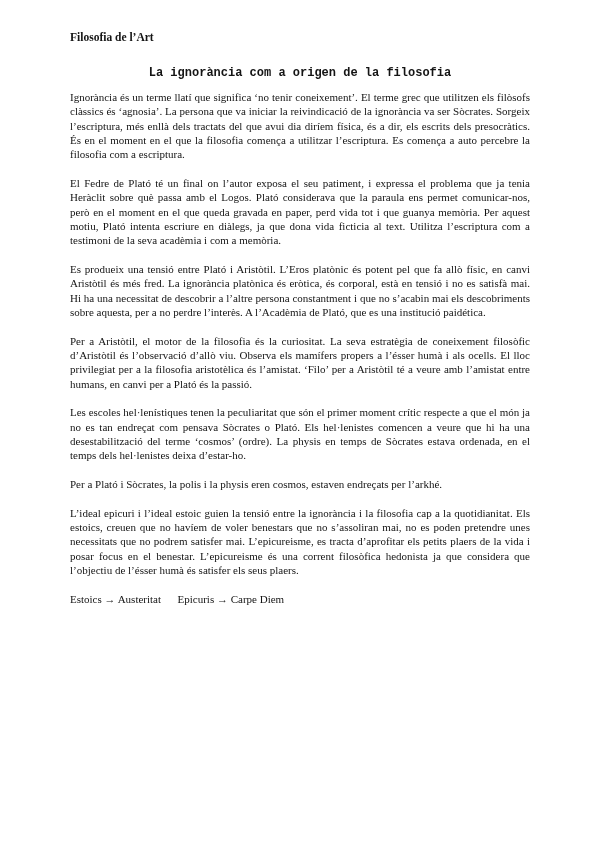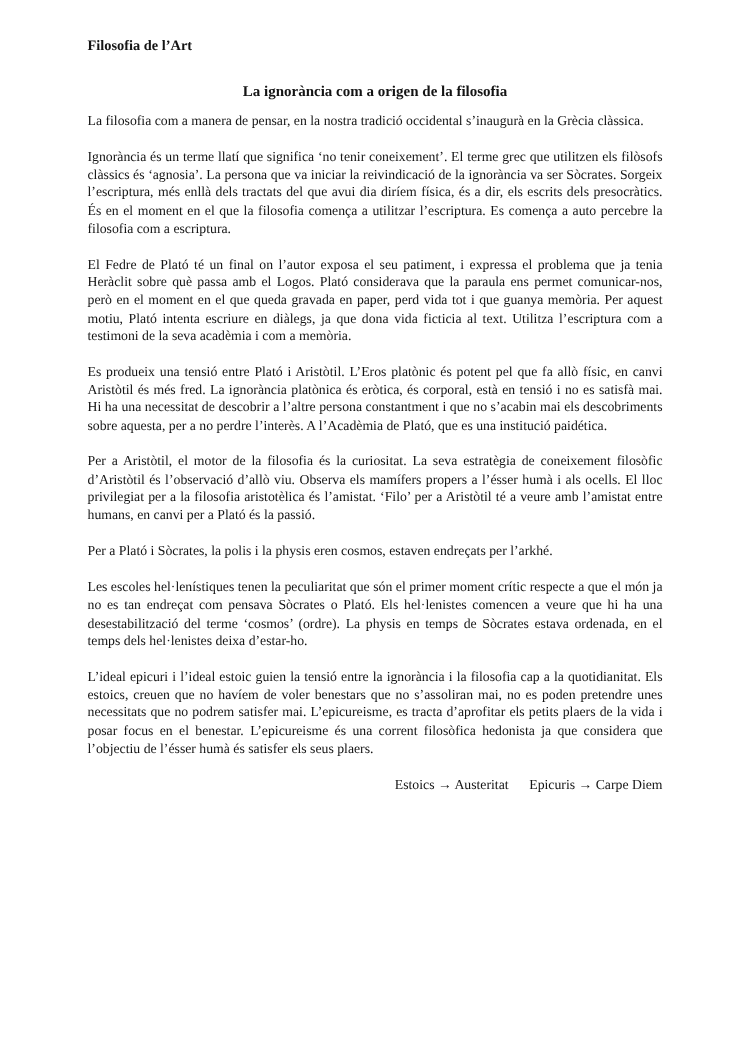--- a/index.html
+++ b/index.html
@@ -27,44 +27,44 @@
     line-height: 14px;
     margin: 0 0 22px 0;
     text-align: left;
   }
   .doc-title {
     font-weight: bold;
     font-size: 12px;
     line-height: 15px;
     text-align: center;
     margin: 0 0 9px 0;
+    font-family: Liberation Mono, monospace;
   }
   .para {
     font-size: 11px;
     line-height: 14.3px;
     text-align: justify;
     margin: 0 0 14.5px 0;
   }
   .para.center {
-    text-align: right;
+    text-align: left;
     margin-top: 6px;
   }
   .italic {
   }
 </style>
 </head>
 <body>
 
 <div class="page">
   <div class="doc-header">Filosofia de l’Art</div>
   <h1 class="doc-title">La ignorància com a origen de la filosofia</h1>
   <div id="doc-body">
-      <p class="para"><span>La filosofia com a manera de pensar, en la nostra tradició occidental s’inaugurà en la Grècia clàssica.</span></p>
       <p class="para"><span>Ignorància és un terme llatí que significa ‘no tenir coneixement’.  El terme grec que utilitzen els filòsofs clàssics és ‘</span><span class="italic">agnosia</span><span>’.   La persona que va iniciar la reivindicació de la ignorància va ser Sòcrates. Sorgeix l’escriptura, més enllà dels tractats del que avui dia diríem física, és a dir, els escrits dels presocràtics. És en el moment en el que la filosofia comença a utilitzar l’escriptura. Es comença a auto percebre la filosofia com a escriptura.</span></p>
       <p class="para"><span>El </span><span class="italic">Fedre</span><span> de Plató té un final on l’autor exposa el seu patiment, i expressa el problema que ja tenia Heràclit sobre què passa amb el </span><span class="italic">Logos</span><span>. Plató considerava que la paraula ens permet comunicar-nos, però en el moment en el que queda gravada en paper, perd vida tot i que guanya memòria. Per aquest motiu, Plató intenta escriure en diàlegs, ja que dona vida ficticia al text. Utilitza l’escriptura com a testimoni de la seva acadèmia i com a memòria.</span></p>
       <p class="para"><span>Es produeix una tensió entre Plató i Aristòtil. L’Eros platònic és potent pel que fa allò físic, en canvi Aristòtil és més fred. La ignorància platònica és eròtica, és corporal, està en tensió i no es satisfà mai. Hi ha una necessitat de descobrir a l’altre persona constantment i que no s’acabin mai els descobriments sobre aquesta, per a no perdre l’interès. A l’Acadèmia de Plató, que es una institució paidética.</span></p>
       <p class="para"><span>Per a Aristòtil, el motor de la filosofia és la curiositat. La seva estratègia de coneixement filosòfic d’Aristòtil és l’observació d’allò viu. Observa els mamífers propers a l’ésser humà i als ocells. El lloc privilegiat per a la filosofia aristotèlica és l’amistat. ‘Filo’ per a Aristòtil té a veure amb l’amistat entre humans, en canvi per a Plató és la passió.</span></p>
+      <p class="para"><span>Les escoles hel·lenístiques tenen la peculiaritat que són el primer moment crític respecte a que el món ja no es tan endreçat com pensava Sòcrates o Plató. Els hel·lenistes comencen a veure que hi ha una desestabilització del terme ‘cosmos’ (ordre). La physis en temps de Sòcrates estava ordenada, en el temps dels hel·lenistes deixa d’estar-ho.</span></p>
       <p class="para"><span>Per a Plató i Sòcrates, la polis i la physis eren cosmos, estaven endreçats per l’</span><span class="italic">arkhé</span><span>.</span></p>
-      <p class="para"><span>Les escoles hel·lenístiques tenen la peculiaritat que són el primer moment crític respecte a que el món ja no es tan endreçat com pensava Sòcrates o Plató. Els hel·lenistes comencen a veure que hi ha una desestabilització del terme ‘cosmos’ (ordre). La physis en temps de Sòcrates estava ordenada, en el temps dels hel·lenistes deixa d’estar-ho.</span></p>
       <p class="para"><span>L’ideal epicuri i l’ideal estoic guien la tensió entre la ignorància i la filosofia cap a la quotidianitat. Els estoics, creuen que no havíem de voler benestars que no s’assoliran mai, no es poden pretendre unes necessitats que no podrem satisfer mai. L’epicureisme, es tracta d’aprofitar els petits plaers de la vida i posar focus en el benestar. L’epicureisme és una corrent filosòfica hedonista ja que considera que l’objectiu de l’ésser humà és satisfer els seus plaers.</span></p>
       <p class="para center"><span>Estoics → Austeritat&nbsp;&nbsp;&nbsp;&nbsp;&nbsp;&nbsp;Epicuris → </span><span class="italic">Carpe Diem</span></p>
     </div>
 </div>
 
 </body></html>

